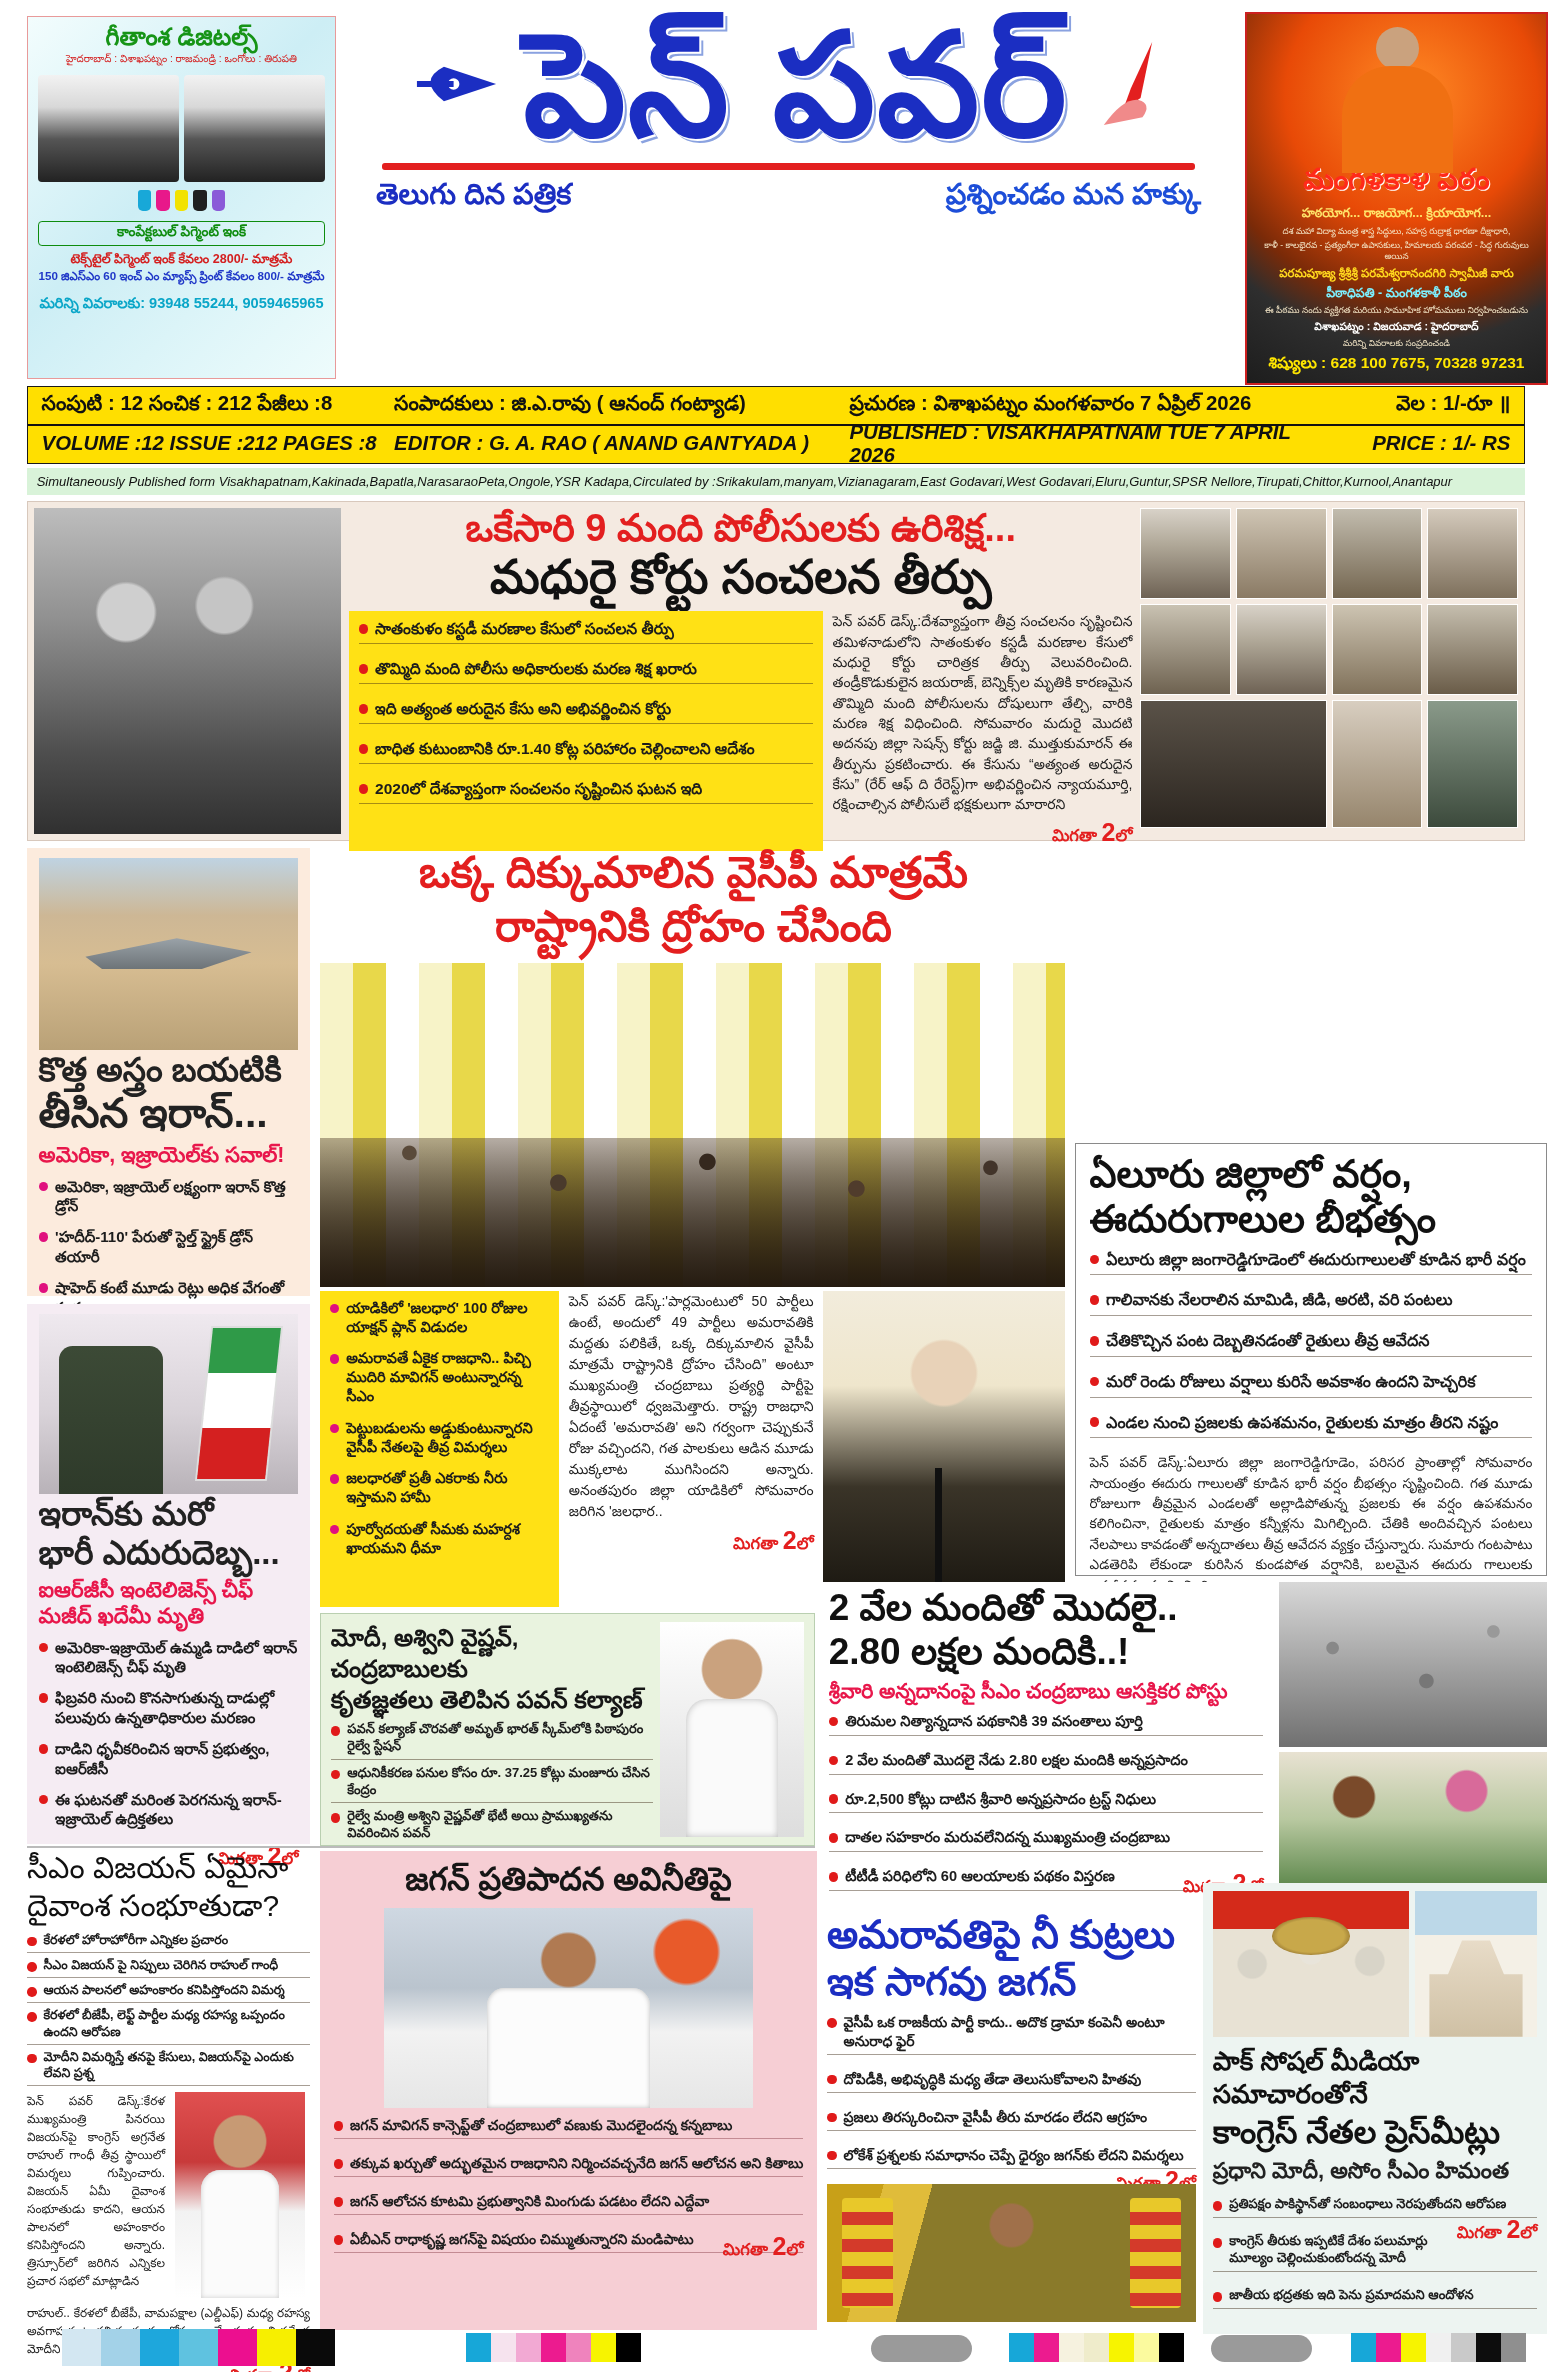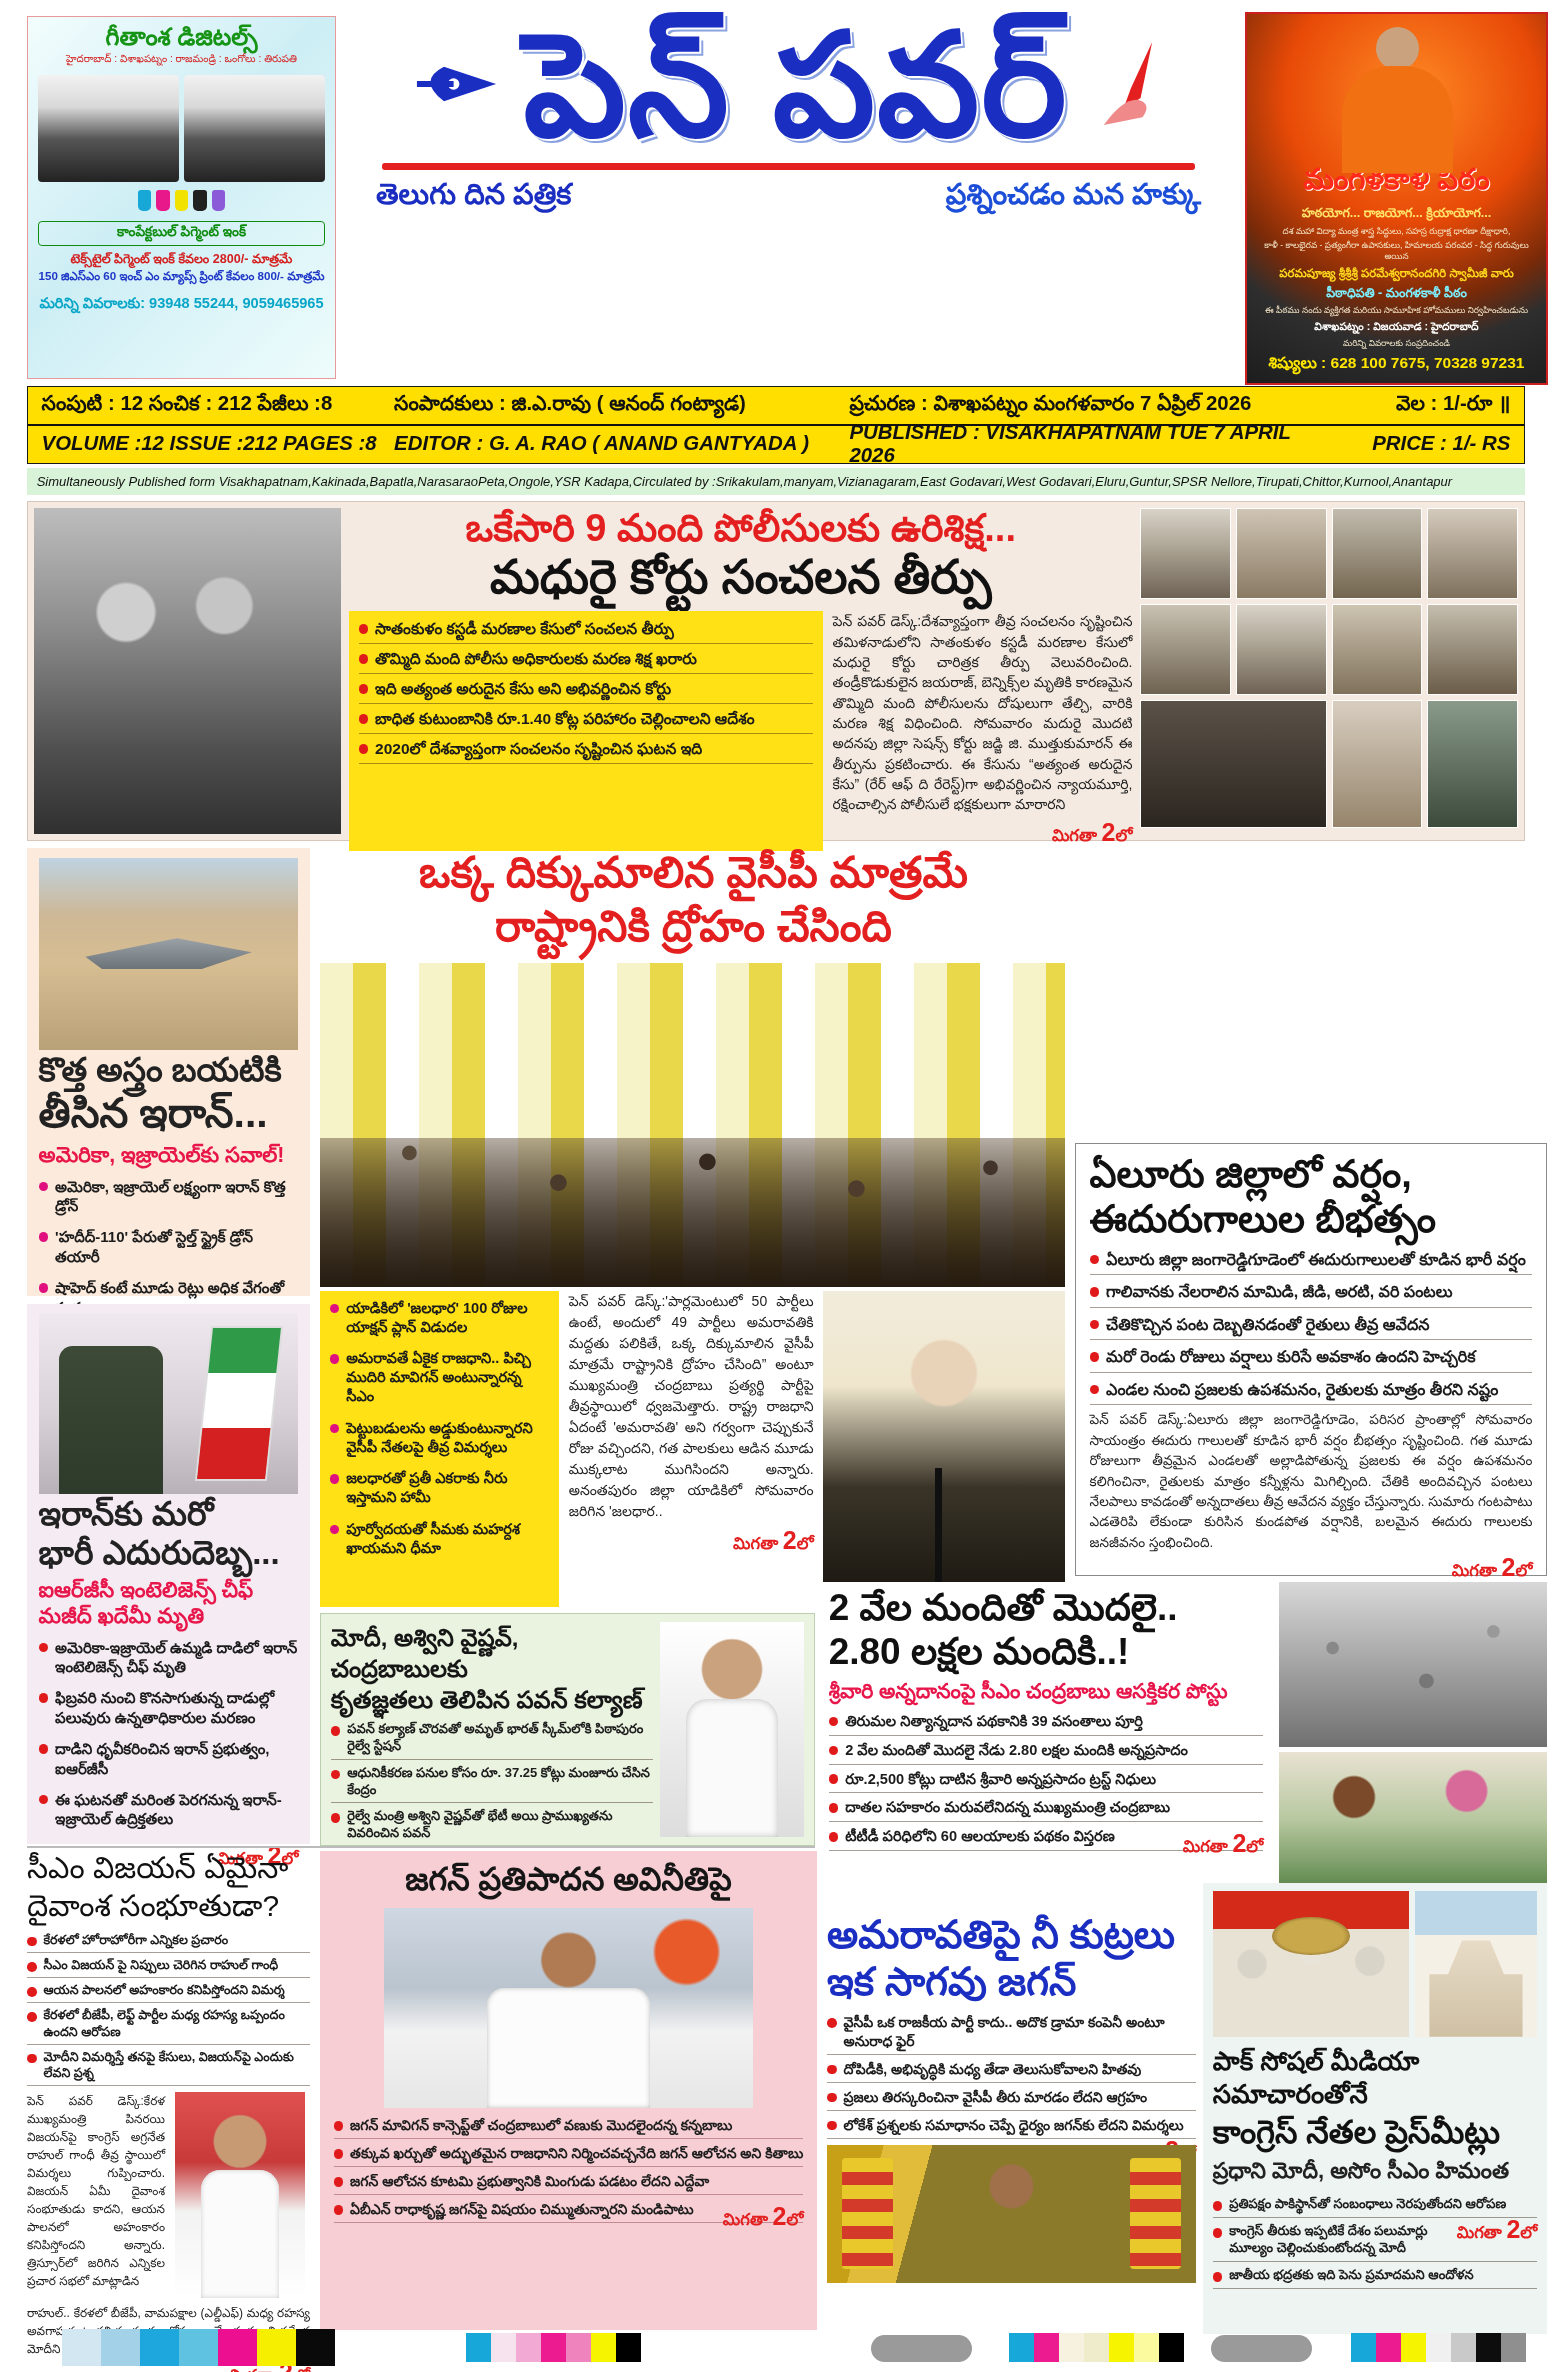--- a/index.html
+++ b/index.html
@@ -62,21 +62,21 @@
   .police-head1{color:#e31f1f;font-weight:800;font-size:38px;text-align:center;line-height:1.1;}
   .police-head2{color:#111;font-weight:800;font-size:47px;text-align:center;line-height:1.15;}
   .police-cols{display:flex;gap:9.7px;margin-top:7.8px;flex:1;}
   .police-yellow{width:474px;background:#ffe115;padding:7.8px 9.7px 3.9px 9.7px;}
   .police-body{flex:1;font-size:14px;color:#222;text-align:justify;line-height:1.45;}
   .mug-grid{width:380px;display:grid;grid-template-columns:repeat(4,1fr);grid-auto-rows:91px;gap:4.9px;}
   .mug{background:linear-gradient(180deg,#d8d2c8 0%,#b0a898 40%,#6e6254 100%);border:1px solid #fff;}
 
   
   ul.blist{list-style:none;margin:0;padding:0;}
-  ul.blist li{position:relative;padding:0 0 3.9px 16.5px;margin-bottom:5px;border-bottom:1px solid rgba(60,40,20,.45);
+  ul.blist li{position:relative;padding:0 0 3.9px 16.5px;margin-bottom:15px;border-bottom:1px solid rgba(60,40,20,.45);
     font-size:15.5px;font-weight:bold;color:#1c1c1c;line-height:1.3;}
   ul.blist li::before{content:'';position:absolute;left:0;top:4.9px;width:9.7px;height:9.7px;border-radius:50%;background:#e01a1a;}
   ul.blist.magenta li::before{background:#e0107e;}
   ul.blist.nolines li{border-bottom:none;}
 
   .more{color:#e31f1f;font-weight:800;font-size:16.5px;text-align:right;}
   .more .num{font-size:25px;}
 
   
   .iran1{left:27px;top:848px;width:283px;height:448px;background:#fcebdd;padding:9.7px 11.6px;}

